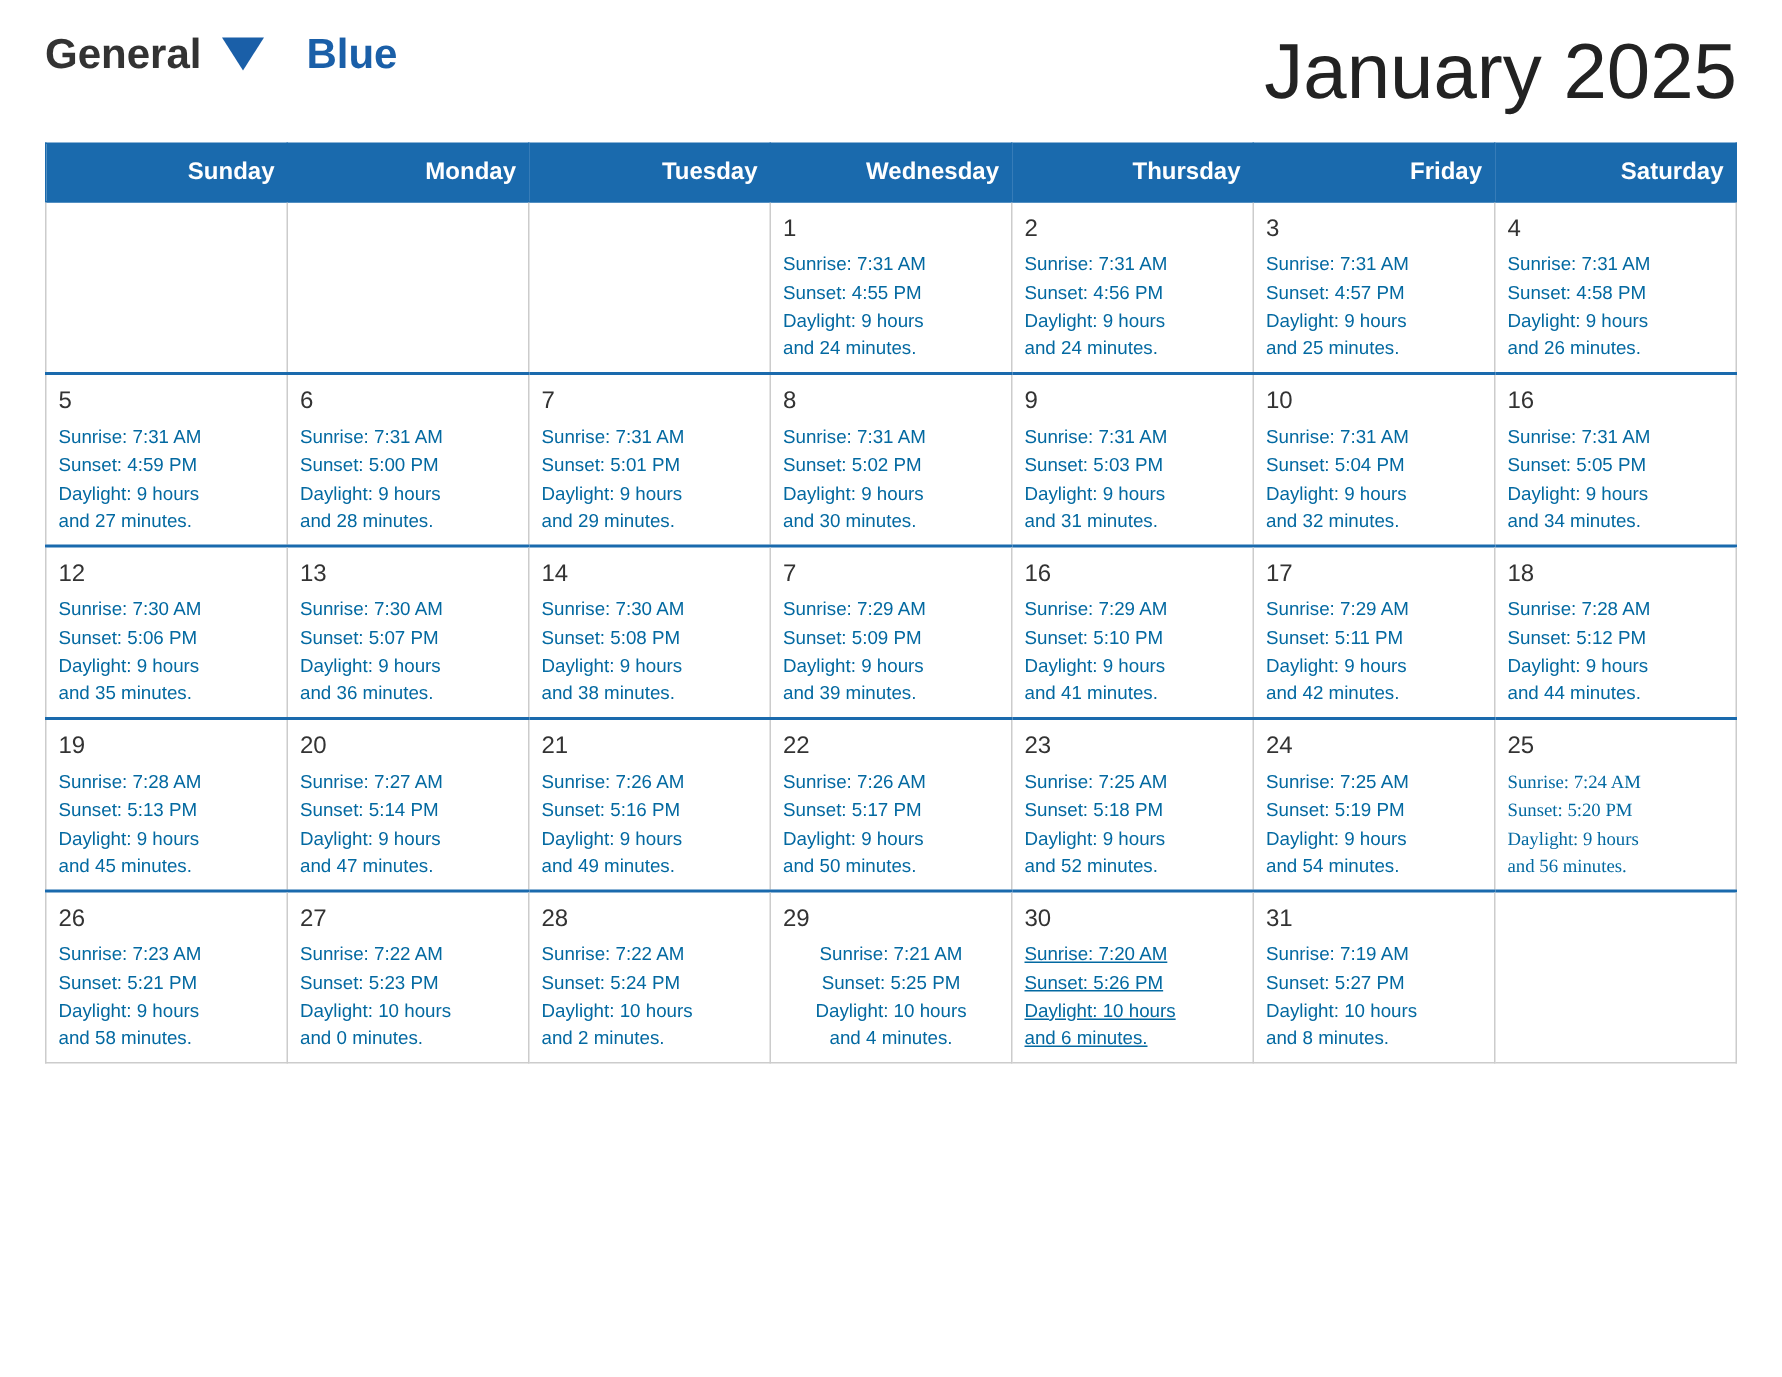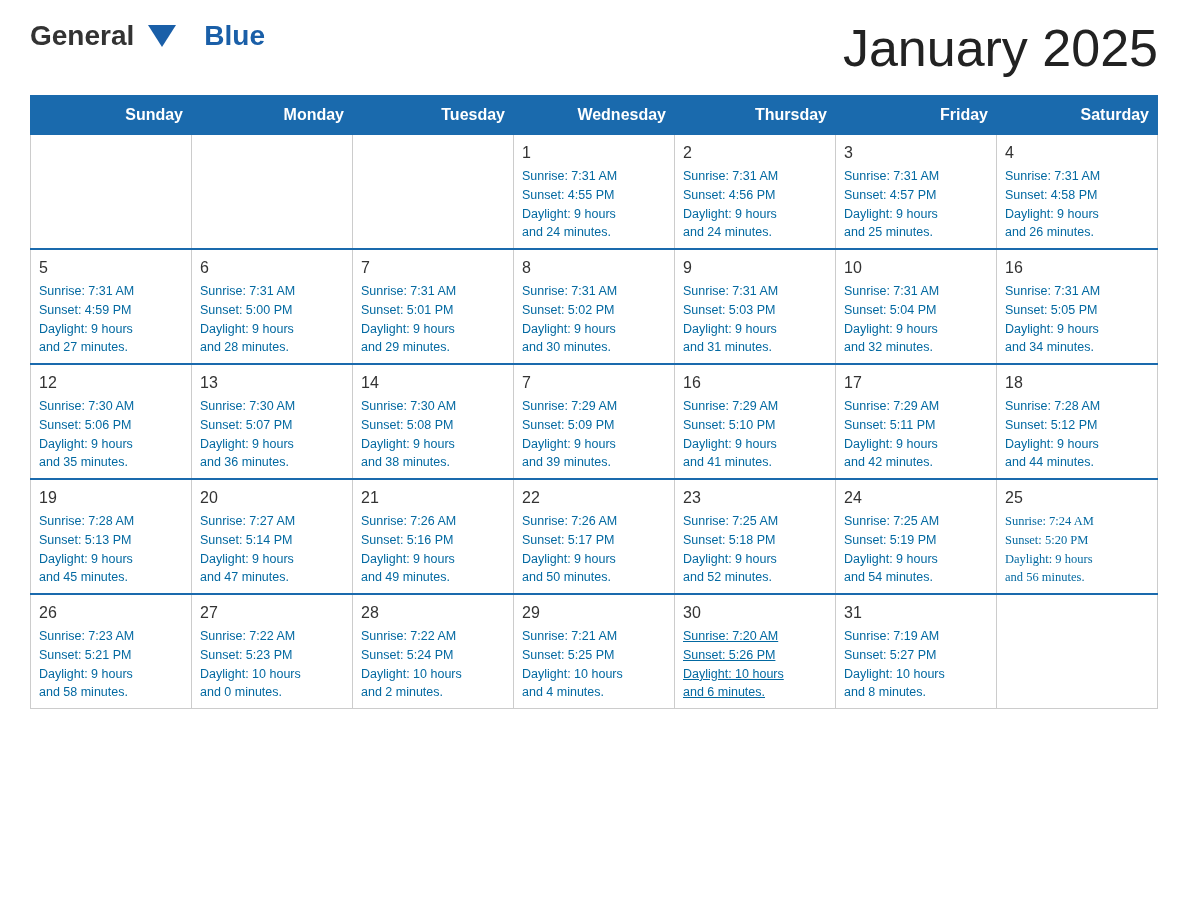--- a/index.html
+++ b/index.html
@@ -328,21 +328,21 @@
         </td>
         <td>
           <span class="day-number">28</span>
           <div class="day-info" style="white-space: pre-line;">Sunrise: 7:22 AM
 Sunset: 5:24 PM
 Daylight: 10 hours
 and 2 minutes.</div>
         </td>
         <td>
           <span class="day-number">29</span>
-          <div class="day-info" style="white-space: pre-line;">Sunrise: 7:21 AM
+          <div class="day-info" style="white-space: pre-line; text-align: center;">Sunrise: 7:21 AM
 Sunset: 5:25 PM
 Daylight: 10 hours
 and 4 minutes.</div>
         </td>
         <td>
           <span class="day-number">30</span>
           <div class="day-info" style="white-space: pre-line; text-decoration: underline;">Sunrise: 7:20 AM
 Sunset: 5:26 PM
 Daylight: 10 hours
 and 6 minutes.</div>

